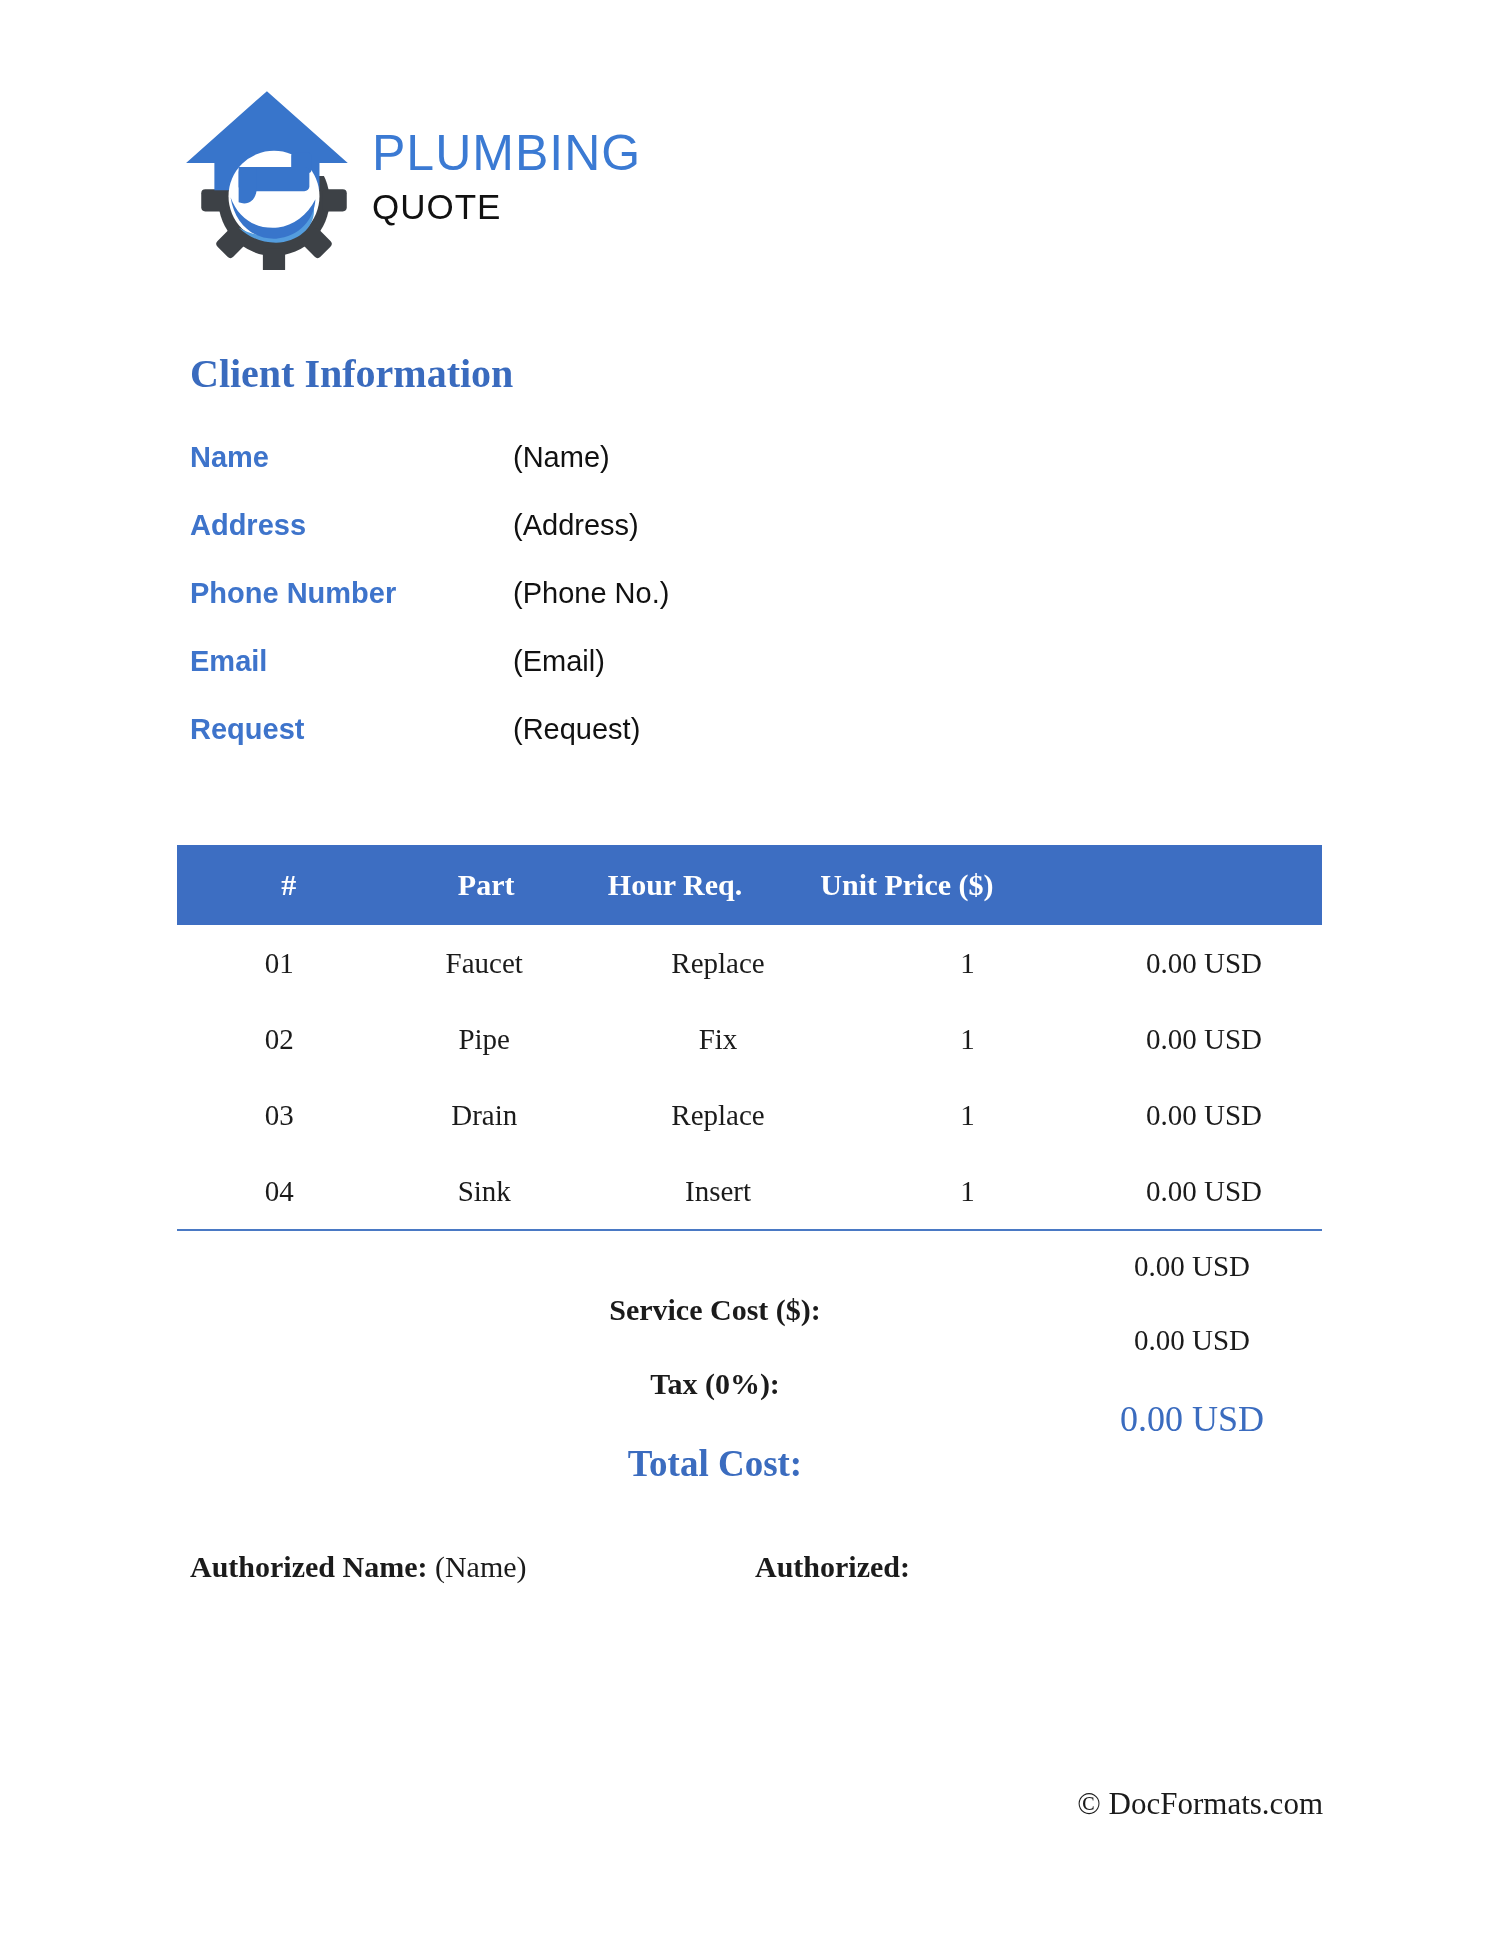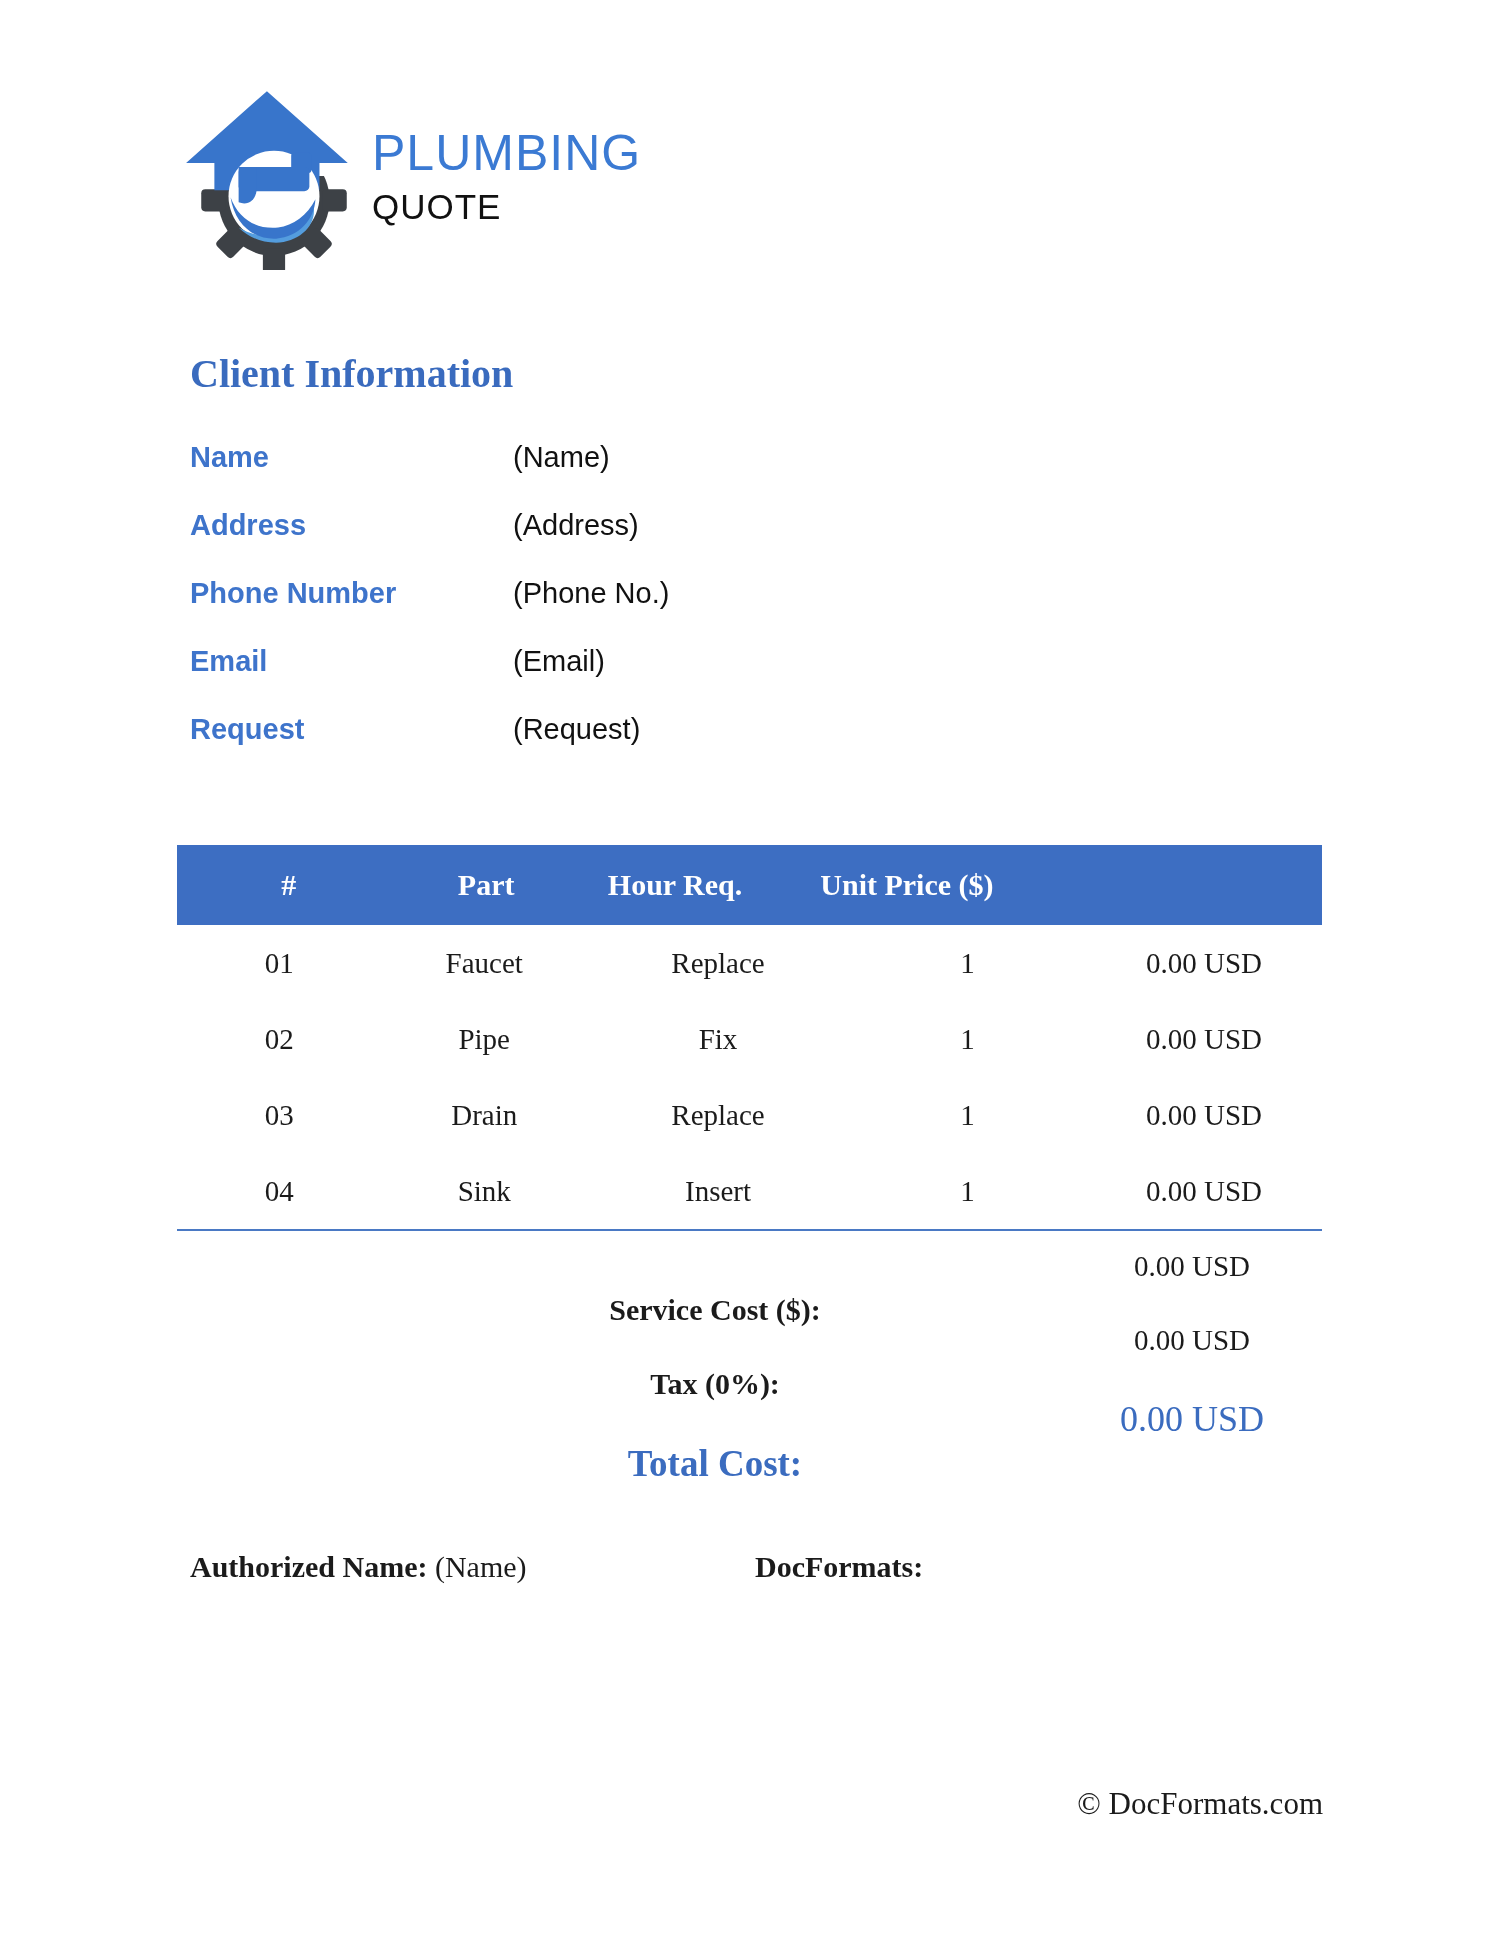--- a/index.html
+++ b/index.html
@@ -211,18 +211,18 @@
       <span class="tlabel">Total Cost:</span>
       <span class="tvalue">0.00 USD</span>
     </div>
   </div>
 
   <div class="sig-row">
     <span class="auth-group">
       <span class="auth-label">Authorized Name:</span>
       <span class="auth-value">(Name)</span>
     </span>
-    <span class="sig-label">DocFormats:</span>
+    <span class="sig-label">Authorized:</span>
   </div>
 
   <div class="footer">© DocFormats.com</div>
 
 </div>
 
 </body></html>

